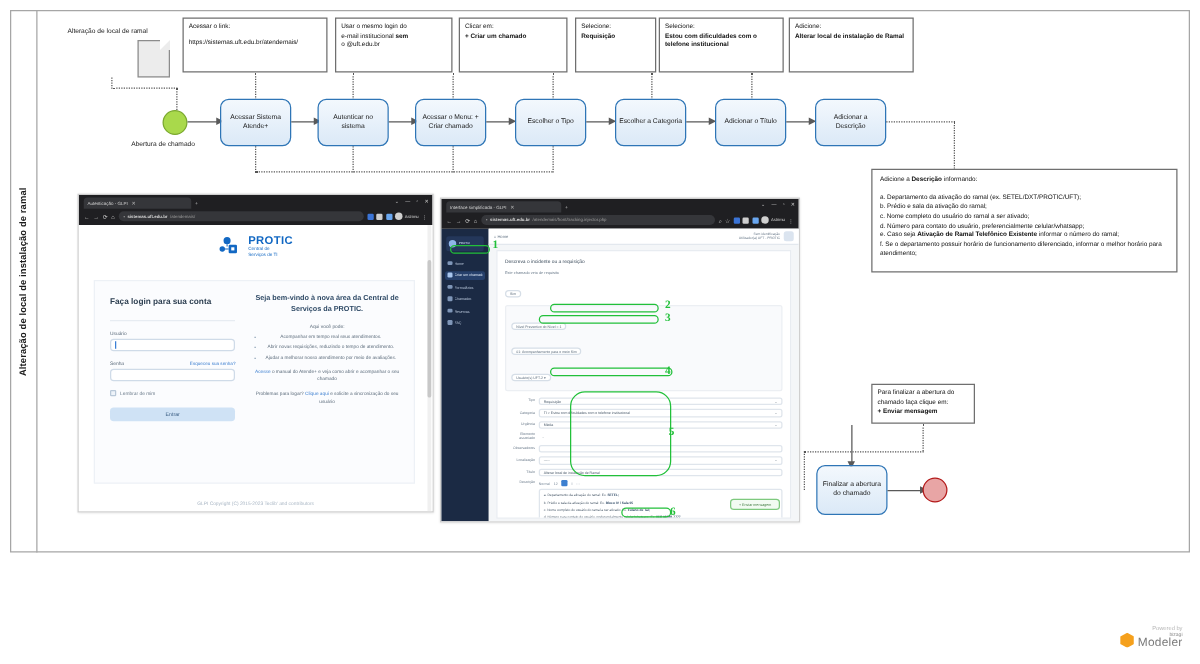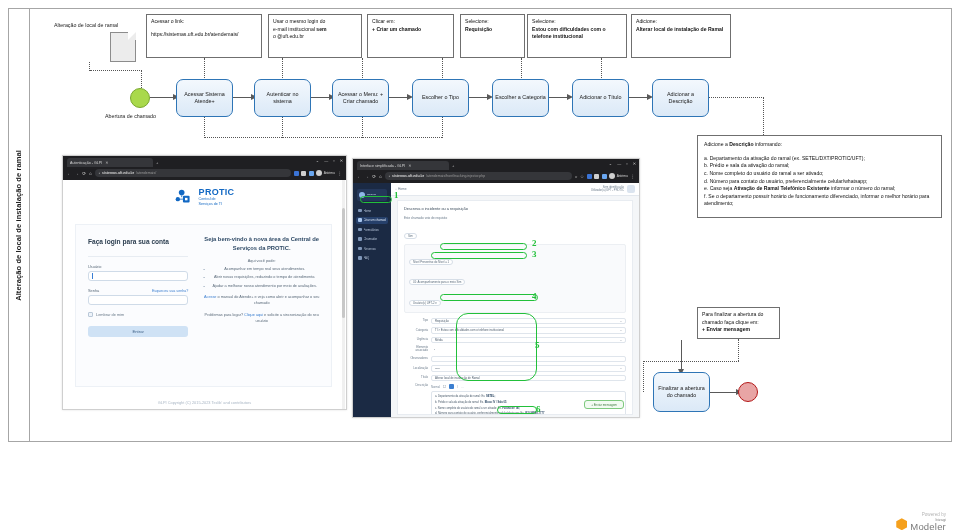--- a/index.html
+++ b/index.html
@@ -161,21 +161,21 @@
   .f-send { position:absolute; right:8px; bottom:5px; }
   .btn-send { border:1px solid #7ec97e; border-radius:3px; background:#f2fbf2;
               font-size:2.9px; color:#3f7a3f; padding:1.5px 6px; }
 
   
   .hl { position:absolute; border:1.2px solid #22c03a; border-radius:9px; }
   .num { position:absolute; font-size:9px; font-weight:bold; color:#22c03a;
          font-family:"Liberation Serif", serif; }
 
   
-  .bz { position:absolute; right:14px; bottom:0; text-align:right; }
+  .bz { position:absolute; right:14px; bottom:12px; text-align:right; }
   .bz .bz1 { font-size:4.6px; color:#b6b6b6; }
   .bz .bz2 { display:flex; align-items:center; gap:3px; justify-content:flex-end; margin-top:1px; }
   .bz .hex { width:11px; height:12px; background:#f5a01c;
              clip-path:polygon(50% 0,100% 25%,100% 75%,50% 100%,0 75%,0 25%); }
   .bz .bzt { line-height:1; }
   .bz .bzt .t1 { font-size:4px; color:#8c8c8c; }
   .bz .bzt .t2 { font-size:9.5px; color:#7a7a7a; letter-spacing:.2px; }
 </style>
 </head>
 <body>

